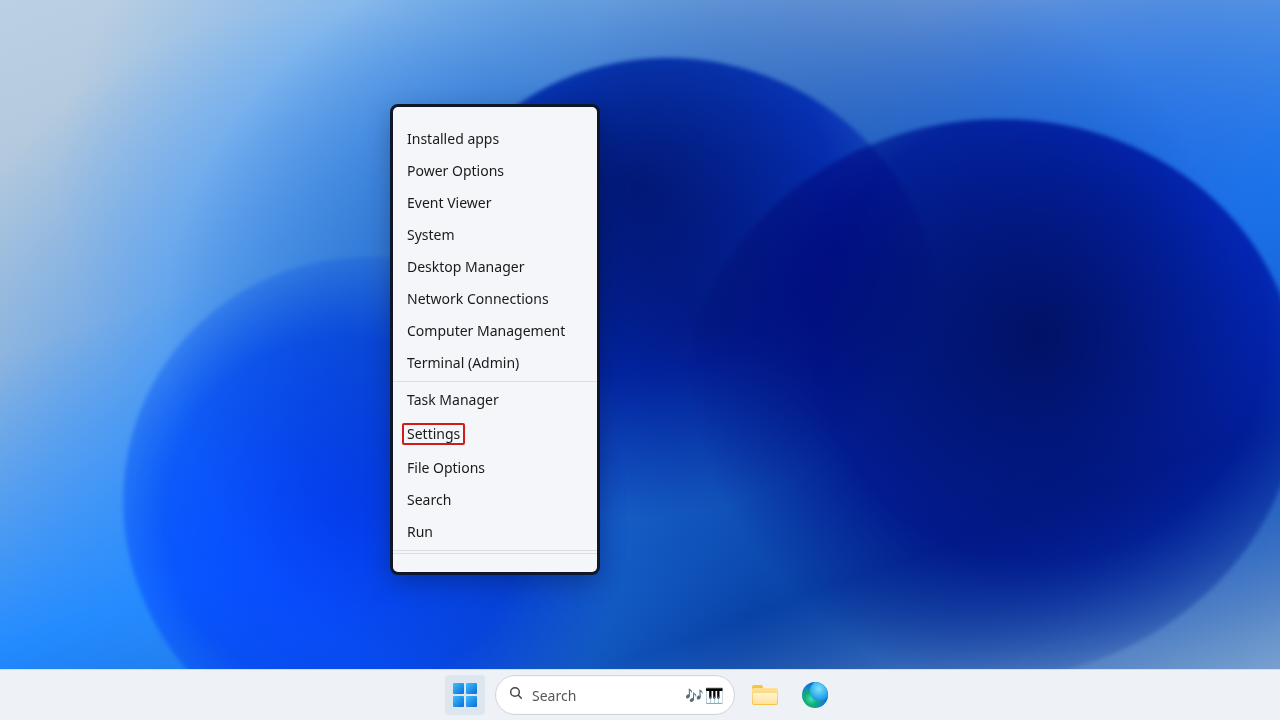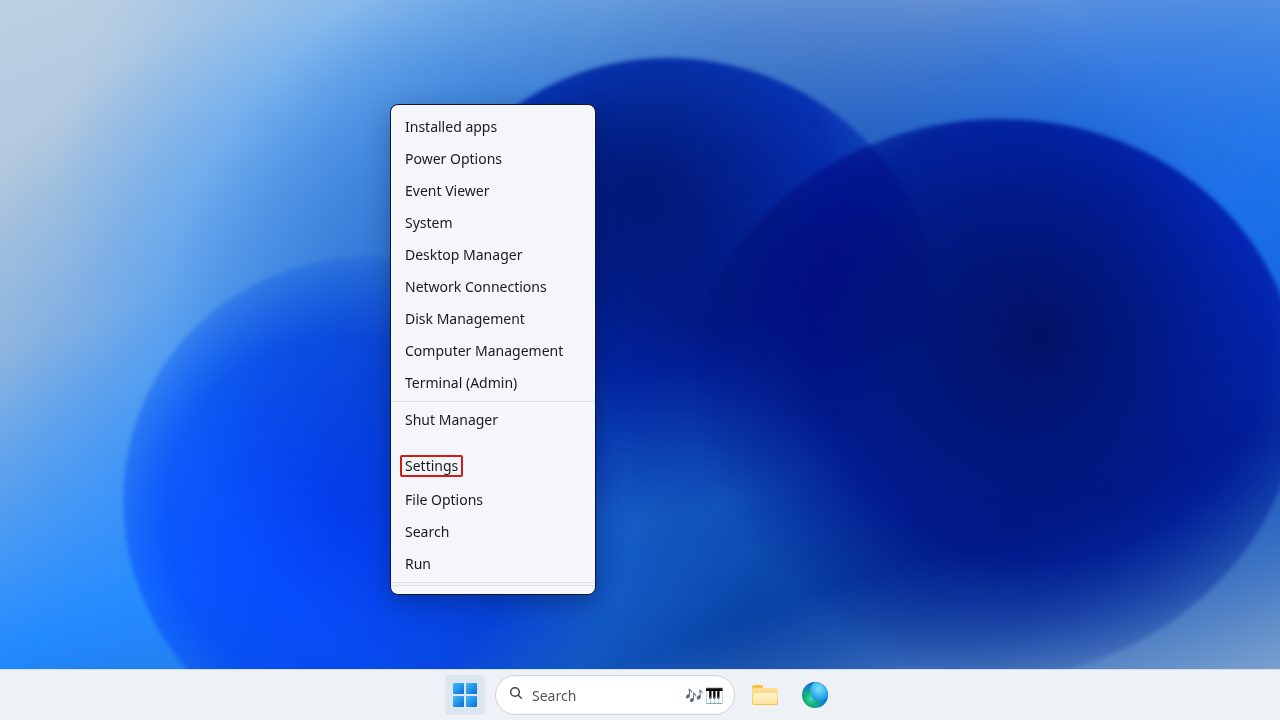--- a/index.html
+++ b/index.html
@@ -30,24 +30,24 @@
     mix-blend-mode: multiply;
   }
 
   
   .context-menu {
     position: absolute;
     left: 390px;
     top: 104px;
     width: 204px;
     background: #f4f6f9;
-    border: 1px solid #0f172a;
+    border: 3px solid #0f172a;
     border-radius: 8px;
     box-shadow: 0 8px 24px rgba(0,0,0,0.25);
-    padding: 6px 0;
+    padding: 16px 0;
     font-size: 14px;
     color: #1a1a1a;
   }
   .menu-item {
     padding: 7px 14px;
     display: flex;
     align-items: center;
     justify-content: space-between;
     cursor: default;
     line-height: 18px;
@@ -58,21 +58,20 @@
     margin: 2px 0;
   }
   .menu-item .label-wrap {
     display: inline-block;
   }
   .menu-item.highlighted .label-wrap {
     border: 2px solid #d11a1a;
     padding: 0 3px;
     margin-left: -5px;
     border-radius: 2px;
-    margin-top: 12px;
   }
   .chevron {
     color: #555;
     font-size: 11px;
   }
 
   
   .taskbar {
     position: absolute;
     left: 0;
@@ -241,31 +240,28 @@
     <div class="menu-item">
       <span class="label-wrap"><span>System</span></span>
     </div>
     <div class="menu-item">
       <span class="label-wrap"><span>Desktop Manager</span></span>
     </div>
     <div class="menu-item">
       <span class="label-wrap"><span>Network Connections</span></span>
     </div>
     <div class="menu-item">
-      <span class="label-wrap"><span>Disk Management</span></span>
-    </div>
-    <div class="menu-item">
       <span class="label-wrap"><span>Computer Management</span></span>
     </div>
     <div class="menu-item">
       <span class="label-wrap"><span>Terminal (Admin)</span></span>
     </div>
     <div class="menu-sep"></div>
     <div class="menu-item">
-      <span class="label-wrap"><span>Shut Manager</span></span>
+      <span class="label-wrap"><span>Task Manager</span></span>
     </div>
     <div class="menu-item highlighted">
       <span class="label-wrap"><span>Settings</span></span>
     </div>
     <div class="menu-item">
       <span class="label-wrap"><span>File Options</span></span>
     </div>
     <div class="menu-item">
       <span class="label-wrap"><span>Search</span></span>
     </div>

